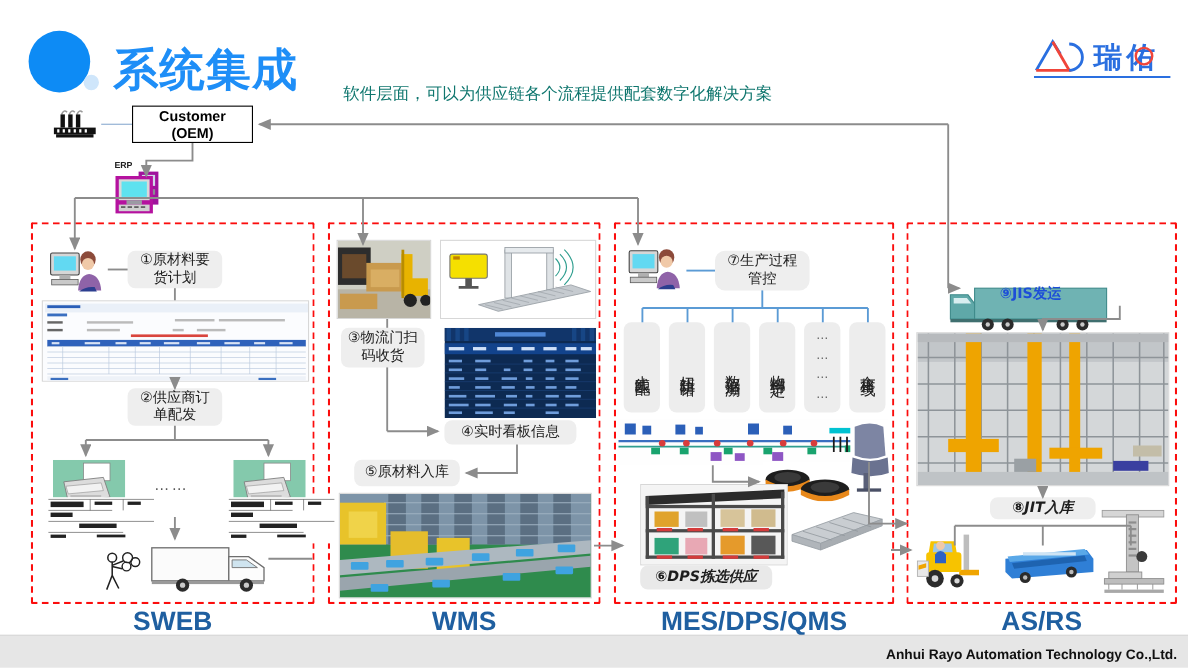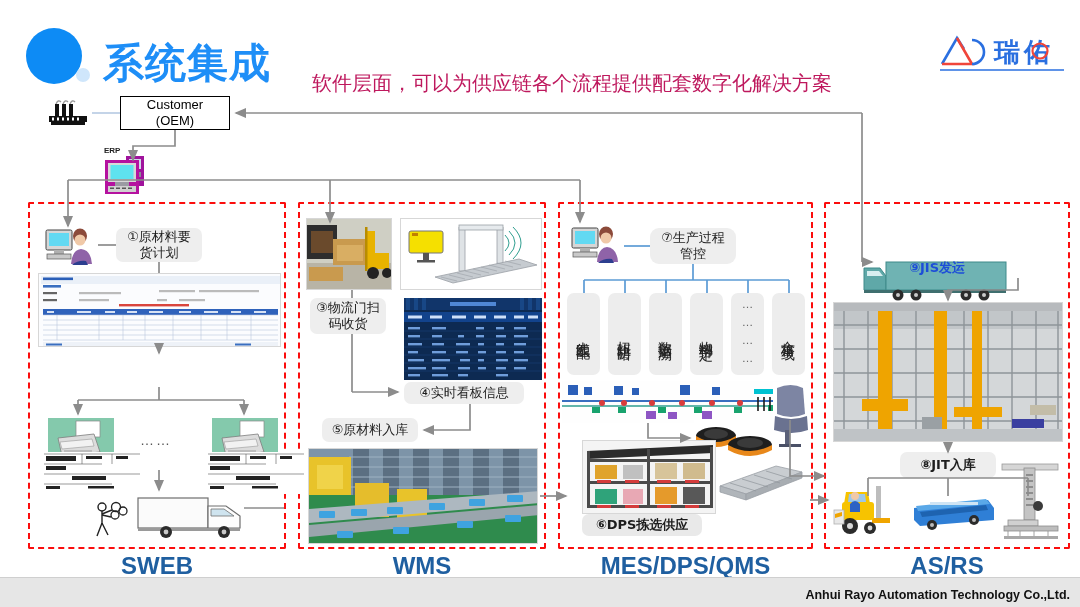--- a/index.html
+++ b/index.html
@@ -25,44 +25,44 @@
   }
   .slide-title {
     position: absolute; left: 103px; top: 36px;
     font-size: 41px; font-weight: bold; color: #1e8ef7;
     letter-spacing: 1px;
   }
   .logo { position: absolute; right: 12px; top: 30px; width: 132px; height: 44px; }
 
   
   .top-note {
-    position: absolute; left: 312px; top: 70px;
-    font-size: 20px; color: #be185d; white-space: nowrap;
+    position: absolute; left: 312px; top: 76px;
+    font-size: 15px; color: #0f766e; white-space: nowrap;
     font-family: "DejaVu Sans", sans-serif;
   }
 
   
   .ebox {
     position: absolute;
     background: #eeeeee;
     border-radius: 7px;
     color: #1d1d1d;
     font-family: "DejaVu Sans", sans-serif;
     display: flex; align-items: center; justify-content: center;
     text-align: center;
     line-height: 1.25;
     font-size: 13px;
   }
   .wbox {
     position: absolute;
     background: #ffffff;
     border: 1.6px solid #000;
-    display: flex; align-items: center; justify-content: center;
+    display: flex; align-items: center; justify-content: flex-end;
     flex-direction: column;
-    font-size: 13px; font-weight: normal; color: #000;
+    font-size: 13px; font-weight: bold; color: #000;
     line-height: 1.2;
   }
   .vbox {
     position: absolute;
     background: #ededed; border-radius: 7px;
     writing-mode: vertical-rl;
     text-orientation: upright;
     display: flex; align-items: center; justify-content: center;
     font-size: 14px; color: #222;
     font-family: "DejaVu Sans", sans-serif;
@@ -239,20 +239,24 @@
           <line x1="162" y1="41" x2="162" y2="66"></line>
         <line x1="188" y1="41" x2="188" y2="66"></line>
           <line x1="212" y1="41" x2="212" y2="66"></line>
       </g>
       <rect x="4" y="68" width="235" height="5" fill="#eef2f8"></rect>
       <rect x="7" y="69.5" width="16" height="2" fill="#3a6fc0"></rect>
       <rect x="196" y="69.5" width="16" height="2" fill="#3a6fc0"></rect>
     </svg>
   </div>
 
+  <div class="ebox" style="left:116px; top:353px; width:86px; height:34px;">
+    <span style="white-space:pre-line;">②供应商订
+单配发</span>
+  </div>
 
   <div class="pic" style="left:48px; top:418px; width:66px; height:50px;">
     <svg width="66" height="50" viewBox="0 0 66 50">
       <rect width="66" height="40" fill="#84c9ac"></rect>
       <rect x="28" y="3" width="24" height="16" fill="#fff" stroke="#888" stroke-width="0.7"></rect>
       <path d="M10 20 L46 16 L52 34 L14 38 Z" fill="#dcdcdc" stroke="#7d7d7d" stroke-width="0.8"></path>
       <path d="M12 24 L44 21 L46 28 L14 31 Z" fill="#f2f2f2" stroke="#999" stroke-width="0.6"></path>
       <rect x="16" y="32" width="28" height="4" fill="#bdbdbd"></rect>
     </svg>
   </div>
@@ -652,21 +656,21 @@
       <g stroke="#8f959b" stroke-width="0.7">
         <line x1="12" y1="21" x2="38" y2="29"></line>
           <line x1="24" y1="17" x2="50" y2="25"></line>
         <line x1="36" y1="13" x2="62" y2="21"></line>
           <line x1="48" y1="9" x2="74" y2="17"></line>
       </g>
     </svg>
   </div>
 
   <div class="ebox" style="left:582px; top:514px; width:120px; height:22px; background:#e9e9e9;">
-    <span style="font-weight:bold;">⑥DPS拣选供应</span>
+    <span style="font-weight:bold;font-style:italic;">⑥DPS拣选供应</span>
   </div>
 
   <div style="position:absolute;left:862px;top:254px;">
     <svg width="156" height="48" viewBox="0 0 156 48">
       <path d="M2 14 L18 14 L24 22 L24 36 L2 36 Z" fill="#5fa8a8" stroke="#3f8a8a" stroke-width="1"></path>
       <path d="M5 17 L17 17 L21 22 L5 22 Z" fill="#d8eef0"></path>
       <rect x="24" y="8" width="120" height="28" fill="#6fb3b3" stroke="#3f8a8a" stroke-width="1"></rect>
       <rect x="2" y="36" width="142" height="3" fill="#3f6f6f"></rect>
       <circle cx="36" cy="41" r="5.5" fill="#2b2b2b"></circle>
         <circle cx="36" cy="41" r="2" fill="#c9c9c9"></circle>
@@ -709,21 +713,21 @@
       <rect x="28" y="96" width="46" height="12" fill="#efa400"></rect>
       <rect x="120" y="104" width="48" height="10" fill="#efa400"></rect>
       <rect x="0" y="126" width="230" height="14" fill="#bfc3c6"></rect>
       <rect x="178" y="116" width="32" height="9" fill="#3a3fa0"></rect>
       <rect x="196" y="102" width="26" height="10" fill="#c3bda8"></rect>
       <rect x="88" y="114" width="20" height="12" fill="#9aa0a4"></rect>
       <rect x="0" y="0" width="230" height="8" fill="#b7babd"></rect>
     </svg>
   </div>
 
-  <div class="ebox" style="left:900px; top:452px; width:96px; height:26px;">
+  <div class="ebox" style="left:900px; top:452px; width:96px; height:20px;font-style:italic;">
     <span style="font-weight:bold;">⑧JIT入库</span>
   </div>
 
   <div style="position:absolute;left:832px;top:482px;">
     <svg width="74" height="56" viewBox="0 0 74 56">
       <rect x="44" y="4" width="5" height="36" fill="#bdbdbd"></rect>
       <rect x="40" y="36" width="18" height="5" fill="#f0a500"></rect>
       <rect x="10" y="20" width="32" height="18" rx="3" fill="#f7c300"></rect>
       <path d="M14 10 L36 10 L38 22 L12 22 Z" fill="#f7c300"></path>
       <path d="M17 12 L33 12 L34 20 L16 20 Z" fill="#9cc7e8"></path>

